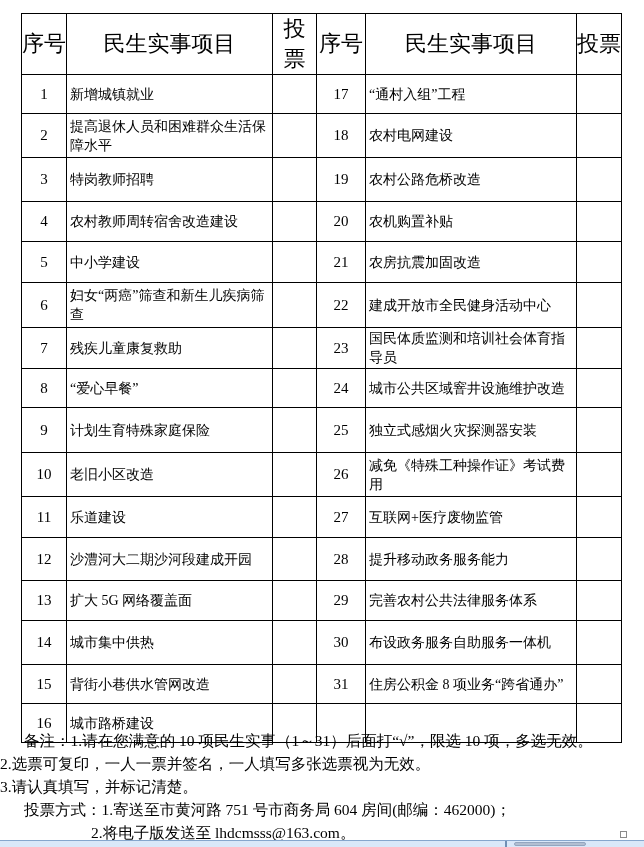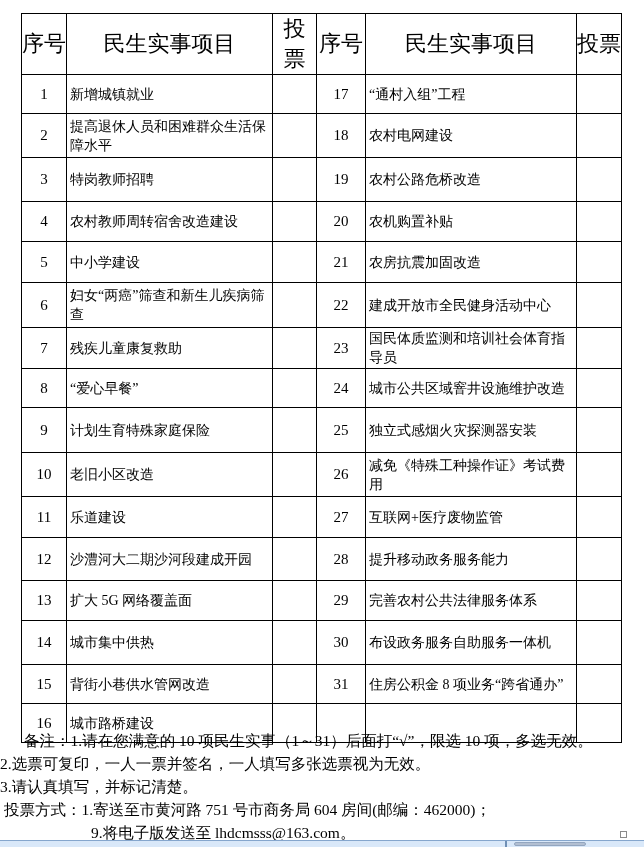--- a/index.html
+++ b/index.html
@@ -14,21 +14,21 @@
     border:1px solid #000;padding:0;font-weight:normal;overflow:hidden;
   }
   .ballot-table th{font-size:22px;text-align:center;height:45px;}
   td.no-cell{text-align:center;font-size:15px;}
   td.item-cell{font-size:14px;line-height:19px;padding:1px 1px 1px 3px;text-align:left;vertical-align:middle;}
   td.vote-cell{background:#fff;}
   .footer{position:absolute;left:0;top:729px;width:644px;}
   .note-line{font-size:15.5px;line-height:23px;white-space:nowrap;}
   .indent-a{padding-left:24px;}
   .indent-b{}
-  .indent-c{padding-left:4px;}
+  .indent-c{padding-left:24px;}
   .indent-d{padding-left:91px;}
   .anchor-square{
     position:absolute;left:620px;top:831px;width:7px;height:7px;
     border:1px solid #8a8a8a;background:#fff;box-sizing:border-box;
   }
   .hscrollbar{
     position:absolute;left:0;bottom:0;width:644px;height:6px;
     background:#d9e8f9;border-top:1px solid #85a6cd;
   }
   .hscroll-divider{position:absolute;left:505px;top:0;width:2px;height:6px;background:#6f8fb5;}
@@ -186,21 +186,21 @@
         <td class="vote-cell"></td>
       </tr>
     </tbody>
 </table>
 
 <div class="footer">
   <div class="note-line indent-a"><span>备注：</span><span>1.请在您满意的 10 项民生实事（1～31）后面打“√”，限选 10 项，多选无效。</span></div>
   <div class="note-line indent-b">2.选票可复印，一人一票并签名，一人填写多张选票视为无效。</div>
   <div class="note-line indent-b">3.请认真填写，并标记清楚。</div>
   <div class="note-line indent-c"><span>投票方式：</span><span>1.寄送至市黄河路 751 号市商务局 604 房间(邮编：462000)；</span></div>
-  <div class="note-line indent-d">9.将电子版发送至 lhdcmsss@163.com。</div>
+  <div class="note-line indent-d">2.将电子版发送至 lhdcmsss@163.com。</div>
 </div>
 
 <div class="anchor-square"></div>
 
 <div class="hscrollbar">
   <div class="hscroll-divider"></div>
   <div class="hscroll-thumb"></div>
 </div>
 
 </body></html>

